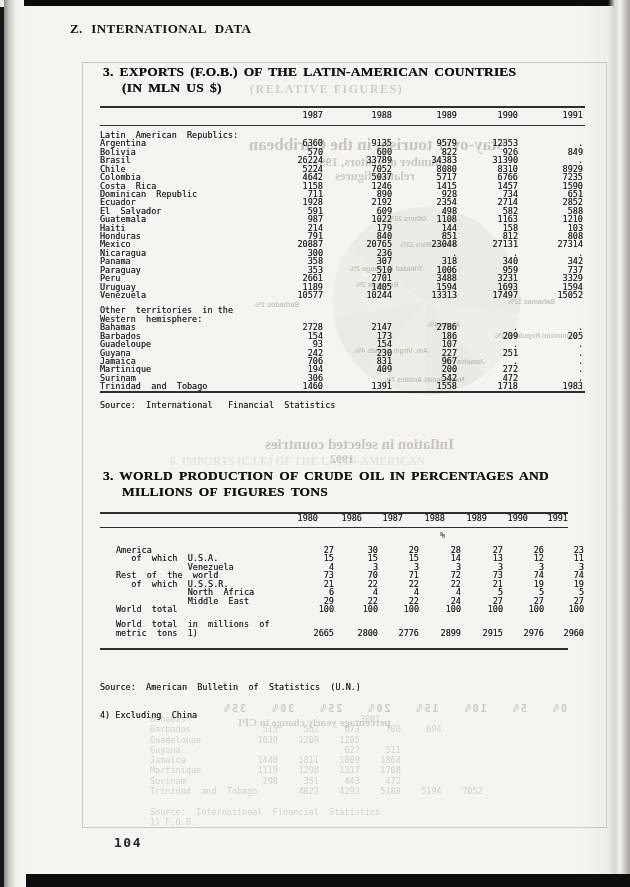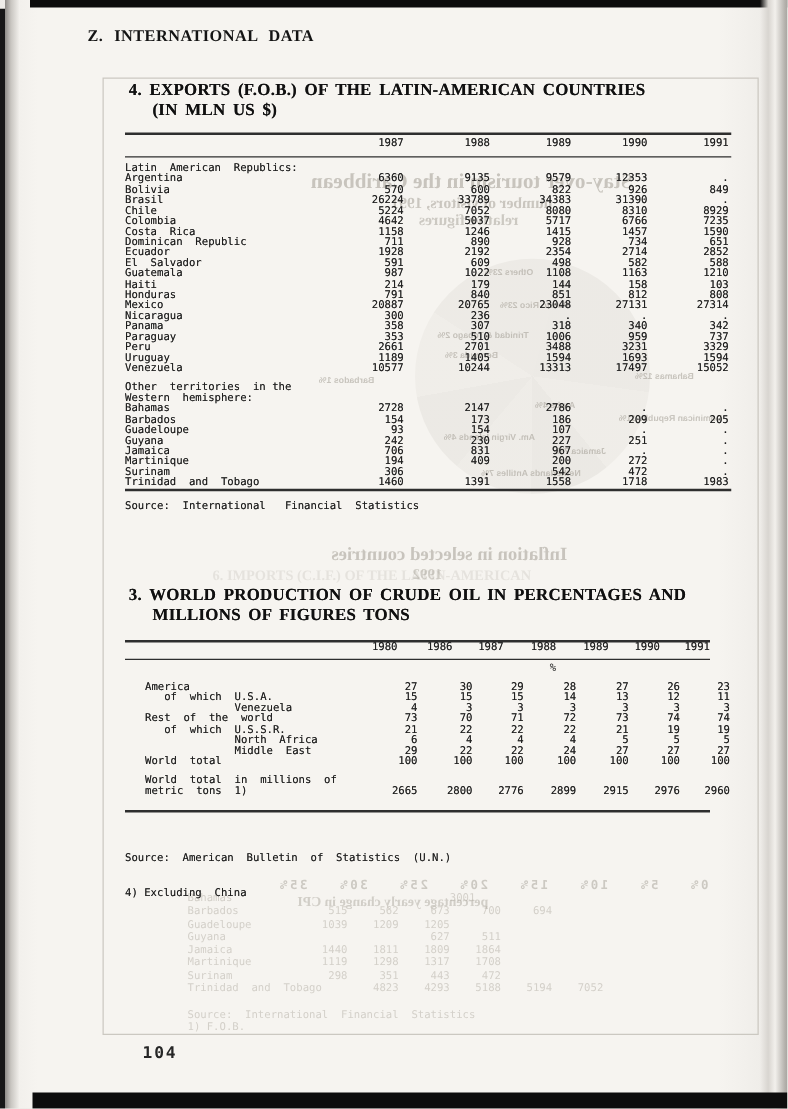--- a/index.html
+++ b/index.html
@@ -85,20 +85,21 @@
 <body>
 
 <div class="scan">
 
   <div class="edge-top"></div>
   <div class="edge-left"></div>
   <div class="edge-left-grad"></div>
   <div class="edge-right-grad"></div>
   <div class="edge-bottom"></div>
 
+  <div class="ghost" id="g-relfig-cap">(RELATIVE FIGURES)</div>
   <div class="ghost mir" id="g-h1">Stay-over tourism in the Caribbean</div>
   <div class="ghost mir" id="g-h2">number of visitors, 1991</div>
   <div class="ghost mir" id="g-h3">relative figures</div>
   <div class="ghost" id="g-pie"></div>
   <div id="g-pielabels">
       <span class="ghost mir pie-lbl" style="left: 388px; top: 215px;">Others 23%</span>
       <span class="ghost mir pie-lbl" style="left: 400px; top: 241px;">Puerto Rico 23%</span>
       <span class="ghost mir pie-lbl" style="left: 350px; top: 265px;">Trinidad &amp; Tobago 2%</span>
       <span class="ghost mir pie-lbl" style="left: 356px; top: 281px;">Bermuda 3%</span>
       <span class="ghost mir pie-lbl" style="left: 255px; top: 301px;">Barbados 1%</span>
@@ -112,21 +113,21 @@
   <div class="ghost mir" id="g-h4">Inflation in selected countries</div>
   <div class="ghost mir" id="g-h5">1992</div>
   <div class="ghost" id="g-imports">6. IMPORTS (C.I.F.) OF THE LATIN-AMERICAN</div>
   <div class="ghost mir" id="g-scale">0%   5%   10%   15%   20%   25%   30%   35%</div>
   <div class="ghost mir" id="g-cpi">percentage yearly change in CPI</div>
   <div class="ghost" id="g-table"><div>Bahamas                                  3001</div><div>Barbados              515     562     673     700     694</div><div>Guadeloupe           1039    1209    1205</div><div>Guyana                                627     511</div><div>Jamaica              1440    1811    1809    1864</div><div>Martinique           1119    1298    1317    1708</div><div>Surinam               298     351     443     472</div><div>Trinidad  and  Tobago        4823    4293    5188    5194    7052</div><div>&nbsp;</div><div>Source:  International  Financial  Statistics</div><div>1) F.O.B.</div></div>
 
   <div class="content-box"></div>
   <div class="page-header">Z. INTERNATIONAL DATA</div>
 
-  <div class="tbl-title" id="t3-title1">4. EXPORTS (F.O.B.) OF THE LATIN-AMERICAN COUNTRIES</div>
+  <div class="tbl-title" id="t3-title1">3. EXPORTS (F.O.B.) OF THE LATIN-AMERICAN COUNTRIES</div>
   <div class="tbl-title" id="t3-title2">(IN MLN US $)</div>
   <div class="rule" id="t3-rule1"></div>
   <div class="t-rows" id="t3-years"><div class="row"><span class="lbl" style="flex: 0 0 140px;">&nbsp;</span><span class="c" style="flex: 0 0 83px;">1987</span><span class="c" style="flex: 0 0 69px;">1988</span><span class="c" style="flex: 0 0 65px;">1989</span><span class="c" style="flex: 0 0 61px;">1990</span><span class="c" style="flex: 0 0 65px;">1991</span></div></div>
   <div class="rule" id="t3-rule2"></div>
   <div class="t-rows" id="t3-body"><div class="row"><span class="lbl" style="flex: 0 0 140px;">Latin  American  Republics:</span></div><div class="row"><span class="lbl" style="flex: 0 0 140px;">Argentina</span><span class="c" style="flex: 0 0 83px;">6360</span><span class="c" style="flex: 0 0 69px;">9135</span><span class="c" style="flex: 0 0 65px;">9579</span><span class="c" style="flex: 0 0 61px;">12353</span><span class="c" style="flex: 0 0 65px;">.</span></div><div class="row"><span class="lbl" style="flex: 0 0 140px;">Bolivia</span><span class="c" style="flex: 0 0 83px;">570</span><span class="c" style="flex: 0 0 69px;">600</span><span class="c" style="flex: 0 0 65px;">822</span><span class="c" style="flex: 0 0 61px;">926</span><span class="c" style="flex: 0 0 65px;">849</span></div><div class="row"><span class="lbl" style="flex: 0 0 140px;">Brasil</span><span class="c" style="flex: 0 0 83px;">26224</span><span class="c" style="flex: 0 0 69px;">33789</span><span class="c" style="flex: 0 0 65px;">34383</span><span class="c" style="flex: 0 0 61px;">31390</span><span class="c" style="flex: 0 0 65px;">.</span></div><div class="row"><span class="lbl" style="flex: 0 0 140px;">Chile</span><span class="c" style="flex: 0 0 83px;">5224</span><span class="c" style="flex: 0 0 69px;">7052</span><span class="c" style="flex: 0 0 65px;">8080</span><span class="c" style="flex: 0 0 61px;">8310</span><span class="c" style="flex: 0 0 65px;">8929</span></div><div class="row"><span class="lbl" style="flex: 0 0 140px;">Colombia</span><span class="c" style="flex: 0 0 83px;">4642</span><span class="c" style="flex: 0 0 69px;">5037</span><span class="c" style="flex: 0 0 65px;">5717</span><span class="c" style="flex: 0 0 61px;">6766</span><span class="c" style="flex: 0 0 65px;">7235</span></div><div class="row"><span class="lbl" style="flex: 0 0 140px;">Costa  Rica</span><span class="c" style="flex: 0 0 83px;">1158</span><span class="c" style="flex: 0 0 69px;">1246</span><span class="c" style="flex: 0 0 65px;">1415</span><span class="c" style="flex: 0 0 61px;">1457</span><span class="c" style="flex: 0 0 65px;">1590</span></div><div class="row"><span class="lbl" style="flex: 0 0 140px;">Dominican  Republic</span><span class="c" style="flex: 0 0 83px;">711</span><span class="c" style="flex: 0 0 69px;">890</span><span class="c" style="flex: 0 0 65px;">928</span><span class="c" style="flex: 0 0 61px;">734</span><span class="c" style="flex: 0 0 65px;">651</span></div><div class="row"><span class="lbl" style="flex: 0 0 140px;">Ecuador</span><span class="c" style="flex: 0 0 83px;">1928</span><span class="c" style="flex: 0 0 69px;">2192</span><span class="c" style="flex: 0 0 65px;">2354</span><span class="c" style="flex: 0 0 61px;">2714</span><span class="c" style="flex: 0 0 65px;">2852</span></div><div class="row"><span class="lbl" style="flex: 0 0 140px;">El  Salvador</span><span class="c" style="flex: 0 0 83px;">591</span><span class="c" style="flex: 0 0 69px;">609</span><span class="c" style="flex: 0 0 65px;">498</span><span class="c" style="flex: 0 0 61px;">582</span><span class="c" style="flex: 0 0 65px;">588</span></div><div class="row"><span class="lbl" style="flex: 0 0 140px;">Guatemala</span><span class="c" style="flex: 0 0 83px;">987</span><span class="c" style="flex: 0 0 69px;">1022</span><span class="c" style="flex: 0 0 65px;">1108</span><span class="c" style="flex: 0 0 61px;">1163</span><span class="c" style="flex: 0 0 65px;">1210</span></div><div class="row"><span class="lbl" style="flex: 0 0 140px;">Haiti</span><span class="c" style="flex: 0 0 83px;">214</span><span class="c" style="flex: 0 0 69px;">179</span><span class="c" style="flex: 0 0 65px;">144</span><span class="c" style="flex: 0 0 61px;">158</span><span class="c" style="flex: 0 0 65px;">103</span></div><div class="row"><span class="lbl" style="flex: 0 0 140px;">Honduras</span><span class="c" style="flex: 0 0 83px;">791</span><span class="c" style="flex: 0 0 69px;">840</span><span class="c" style="flex: 0 0 65px;">851</span><span class="c" style="flex: 0 0 61px;">812</span><span class="c" style="flex: 0 0 65px;">808</span></div><div class="row"><span class="lbl" style="flex: 0 0 140px;">Mexico</span><span class="c" style="flex: 0 0 83px;">20887</span><span class="c" style="flex: 0 0 69px;">20765</span><span class="c" style="flex: 0 0 65px;">23048</span><span class="c" style="flex: 0 0 61px;">27131</span><span class="c" style="flex: 0 0 65px;">27314</span></div><div class="row"><span class="lbl" style="flex: 0 0 140px;">Nicaragua</span><span class="c" style="flex: 0 0 83px;">300</span><span class="c" style="flex: 0 0 69px;">236</span><span class="c" style="flex: 0 0 65px;">.</span><span class="c" style="flex: 0 0 61px;">.</span><span class="c" style="flex: 0 0 65px;">.</span></div><div class="row"><span class="lbl" style="flex: 0 0 140px;">Panama</span><span class="c" style="flex: 0 0 83px;">358</span><span class="c" style="flex: 0 0 69px;">307</span><span class="c" style="flex: 0 0 65px;">318</span><span class="c" style="flex: 0 0 61px;">340</span><span class="c" style="flex: 0 0 65px;">342</span></div><div class="row"><span class="lbl" style="flex: 0 0 140px;">Paraguay</span><span class="c" style="flex: 0 0 83px;">353</span><span class="c" style="flex: 0 0 69px;">510</span><span class="c" style="flex: 0 0 65px;">1006</span><span class="c" style="flex: 0 0 61px;">959</span><span class="c" style="flex: 0 0 65px;">737</span></div><div class="row"><span class="lbl" style="flex: 0 0 140px;">Peru</span><span class="c" style="flex: 0 0 83px;">2661</span><span class="c" style="flex: 0 0 69px;">2701</span><span class="c" style="flex: 0 0 65px;">3488</span><span class="c" style="flex: 0 0 61px;">3231</span><span class="c" style="flex: 0 0 65px;">3329</span></div><div class="row"><span class="lbl" style="flex: 0 0 140px;">Uruguay</span><span class="c" style="flex: 0 0 83px;">1189</span><span class="c" style="flex: 0 0 69px;">1405</span><span class="c" style="flex: 0 0 65px;">1594</span><span class="c" style="flex: 0 0 61px;">1693</span><span class="c" style="flex: 0 0 65px;">1594</span></div><div class="row"><span class="lbl" style="flex: 0 0 140px;">Venezuela</span><span class="c" style="flex: 0 0 83px;">10577</span><span class="c" style="flex: 0 0 69px;">10244</span><span class="c" style="flex: 0 0 65px;">13313</span><span class="c" style="flex: 0 0 61px;">17497</span><span class="c" style="flex: 0 0 65px;">15052</span></div><div class="spacer" style="height: 7px;"></div><div class="row"><span class="lbl" style="flex: 0 0 140px;">Other  territories  in the</span></div><div class="row"><span class="lbl" style="flex: 0 0 140px;">Western  hemisphere:</span></div><div class="row"><span class="lbl" style="flex: 0 0 140px;">Bahamas</span><span class="c" style="flex: 0 0 83px;">2728</span><span class="c" style="flex: 0 0 69px;">2147</span><span class="c" style="flex: 0 0 65px;">2786</span><span class="c" style="flex: 0 0 61px;">.</span><span class="c" style="flex: 0 0 65px;">.</span></div><div class="row"><span class="lbl" style="flex: 0 0 140px;">Barbados</span><span class="c" style="flex: 0 0 83px;">154</span><span class="c" style="flex: 0 0 69px;">173</span><span class="c" style="flex: 0 0 65px;">186</span><span class="c" style="flex: 0 0 61px;">209</span><span class="c" style="flex: 0 0 65px;">205</span></div><div class="row"><span class="lbl" style="flex: 0 0 140px;">Guadeloupe</span><span class="c" style="flex: 0 0 83px;">93</span><span class="c" style="flex: 0 0 69px;">154</span><span class="c" style="flex: 0 0 65px;">107</span><span class="c" style="flex: 0 0 61px;">.</span><span class="c" style="flex: 0 0 65px;">.</span></div><div class="row"><span class="lbl" style="flex: 0 0 140px;">Guyana</span><span class="c" style="flex: 0 0 83px;">242</span><span class="c" style="flex: 0 0 69px;">230</span><span class="c" style="flex: 0 0 65px;">227</span><span class="c" style="flex: 0 0 61px;">251</span><span class="c" style="flex: 0 0 65px;">.</span></div><div class="row"><span class="lbl" style="flex: 0 0 140px;">Jamaica</span><span class="c" style="flex: 0 0 83px;">706</span><span class="c" style="flex: 0 0 69px;">831</span><span class="c" style="flex: 0 0 65px;">967</span><span class="c" style="flex: 0 0 61px;">.</span><span class="c" style="flex: 0 0 65px;">.</span></div><div class="row"><span class="lbl" style="flex: 0 0 140px;">Martinique</span><span class="c" style="flex: 0 0 83px;">194</span><span class="c" style="flex: 0 0 69px;">409</span><span class="c" style="flex: 0 0 65px;">200</span><span class="c" style="flex: 0 0 61px;">272</span><span class="c" style="flex: 0 0 65px;">.</span></div><div class="row"><span class="lbl" style="flex: 0 0 140px;">Surinam</span><span class="c" style="flex: 0 0 83px;">306</span><span class="c" style="flex: 0 0 69px;">.</span><span class="c" style="flex: 0 0 65px;">542</span><span class="c" style="flex: 0 0 61px;">472</span><span class="c" style="flex: 0 0 65px;">.</span></div><div class="row"><span class="lbl" style="flex: 0 0 140px;">Trinidad  and  Tobago</span><span class="c" style="flex: 0 0 83px;">1460</span><span class="c" style="flex: 0 0 69px;">1391</span><span class="c" style="flex: 0 0 65px;">1558</span><span class="c" style="flex: 0 0 61px;">1718</span><span class="c" style="flex: 0 0 65px;">1983</span></div></div>
   <div class="rule" id="t3-rule3"></div>
   <div class="t-rows" id="t3-source">Source:  International   Financial  Statistics</div>
 
   <div class="tbl-title" id="t4-title1">3. WORLD PRODUCTION OF CRUDE OIL IN PERCENTAGES AND</div>
   <div class="tbl-title" id="t4-title2">MILLIONS OF FIGURES TONS</div>

